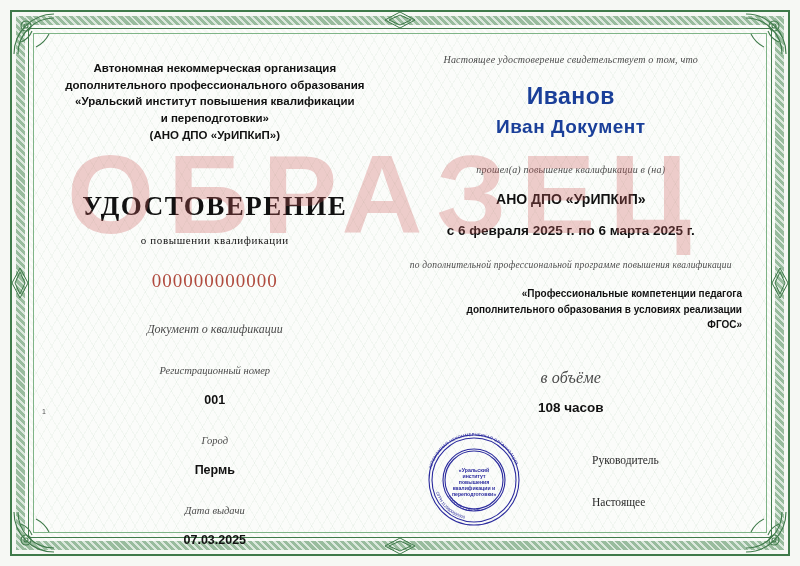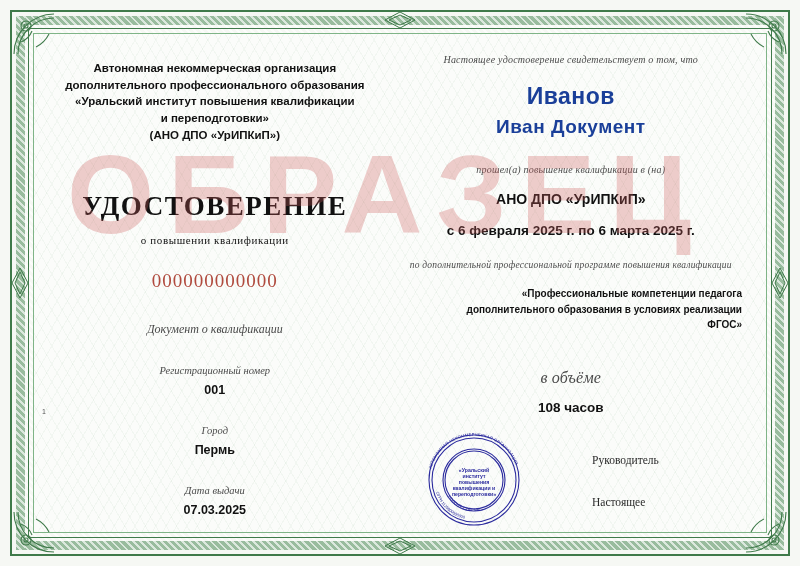--- a/index.html
+++ b/index.html
@@ -176,21 +176,21 @@
     font-family: "Liberation Serif", serif;
     font-style: italic;
     font-size: 10.5px;
     color: #4a4a4a;
     margin-top: 28px;
   }
   .field-value {
     font-size: 12.5px;
     font-weight: bold;
     color: #111;
-    margin-top: 7px;
+    margin-top: 17px;
   }
 
   
   .r-caption {
     font-family: "Liberation Serif", serif;
     font-style: italic;
     font-size: 10px;
     color: #4a4a4a;
     letter-spacing: .2px;
   }

